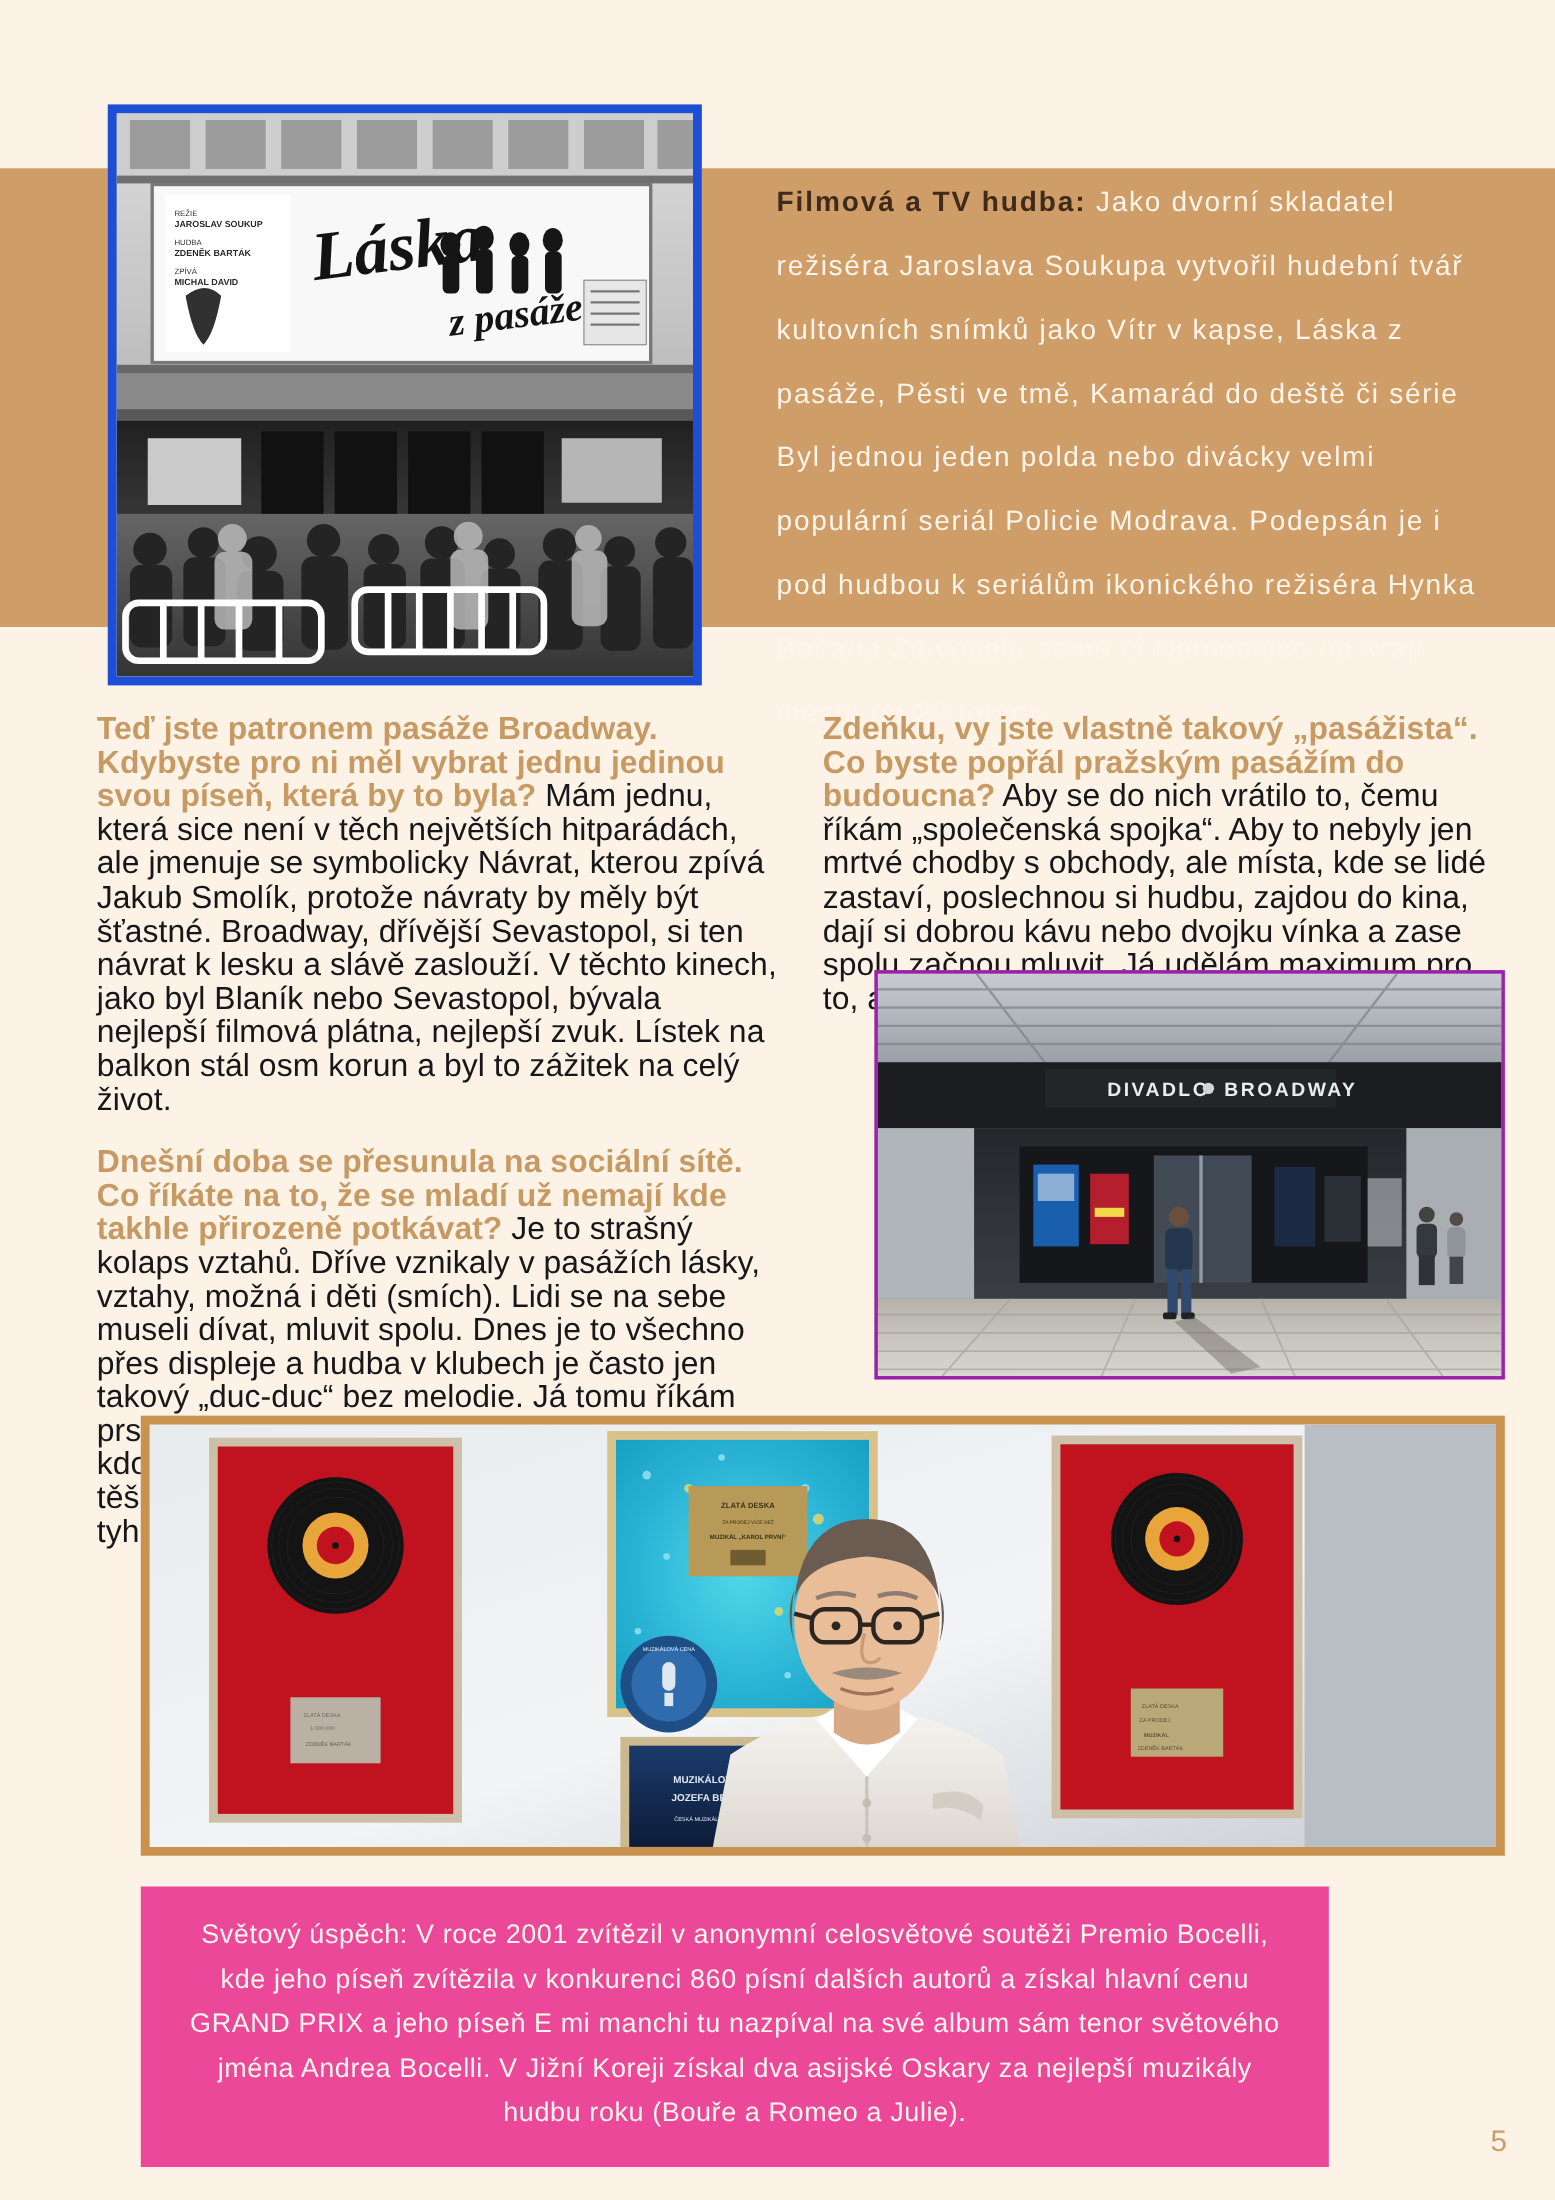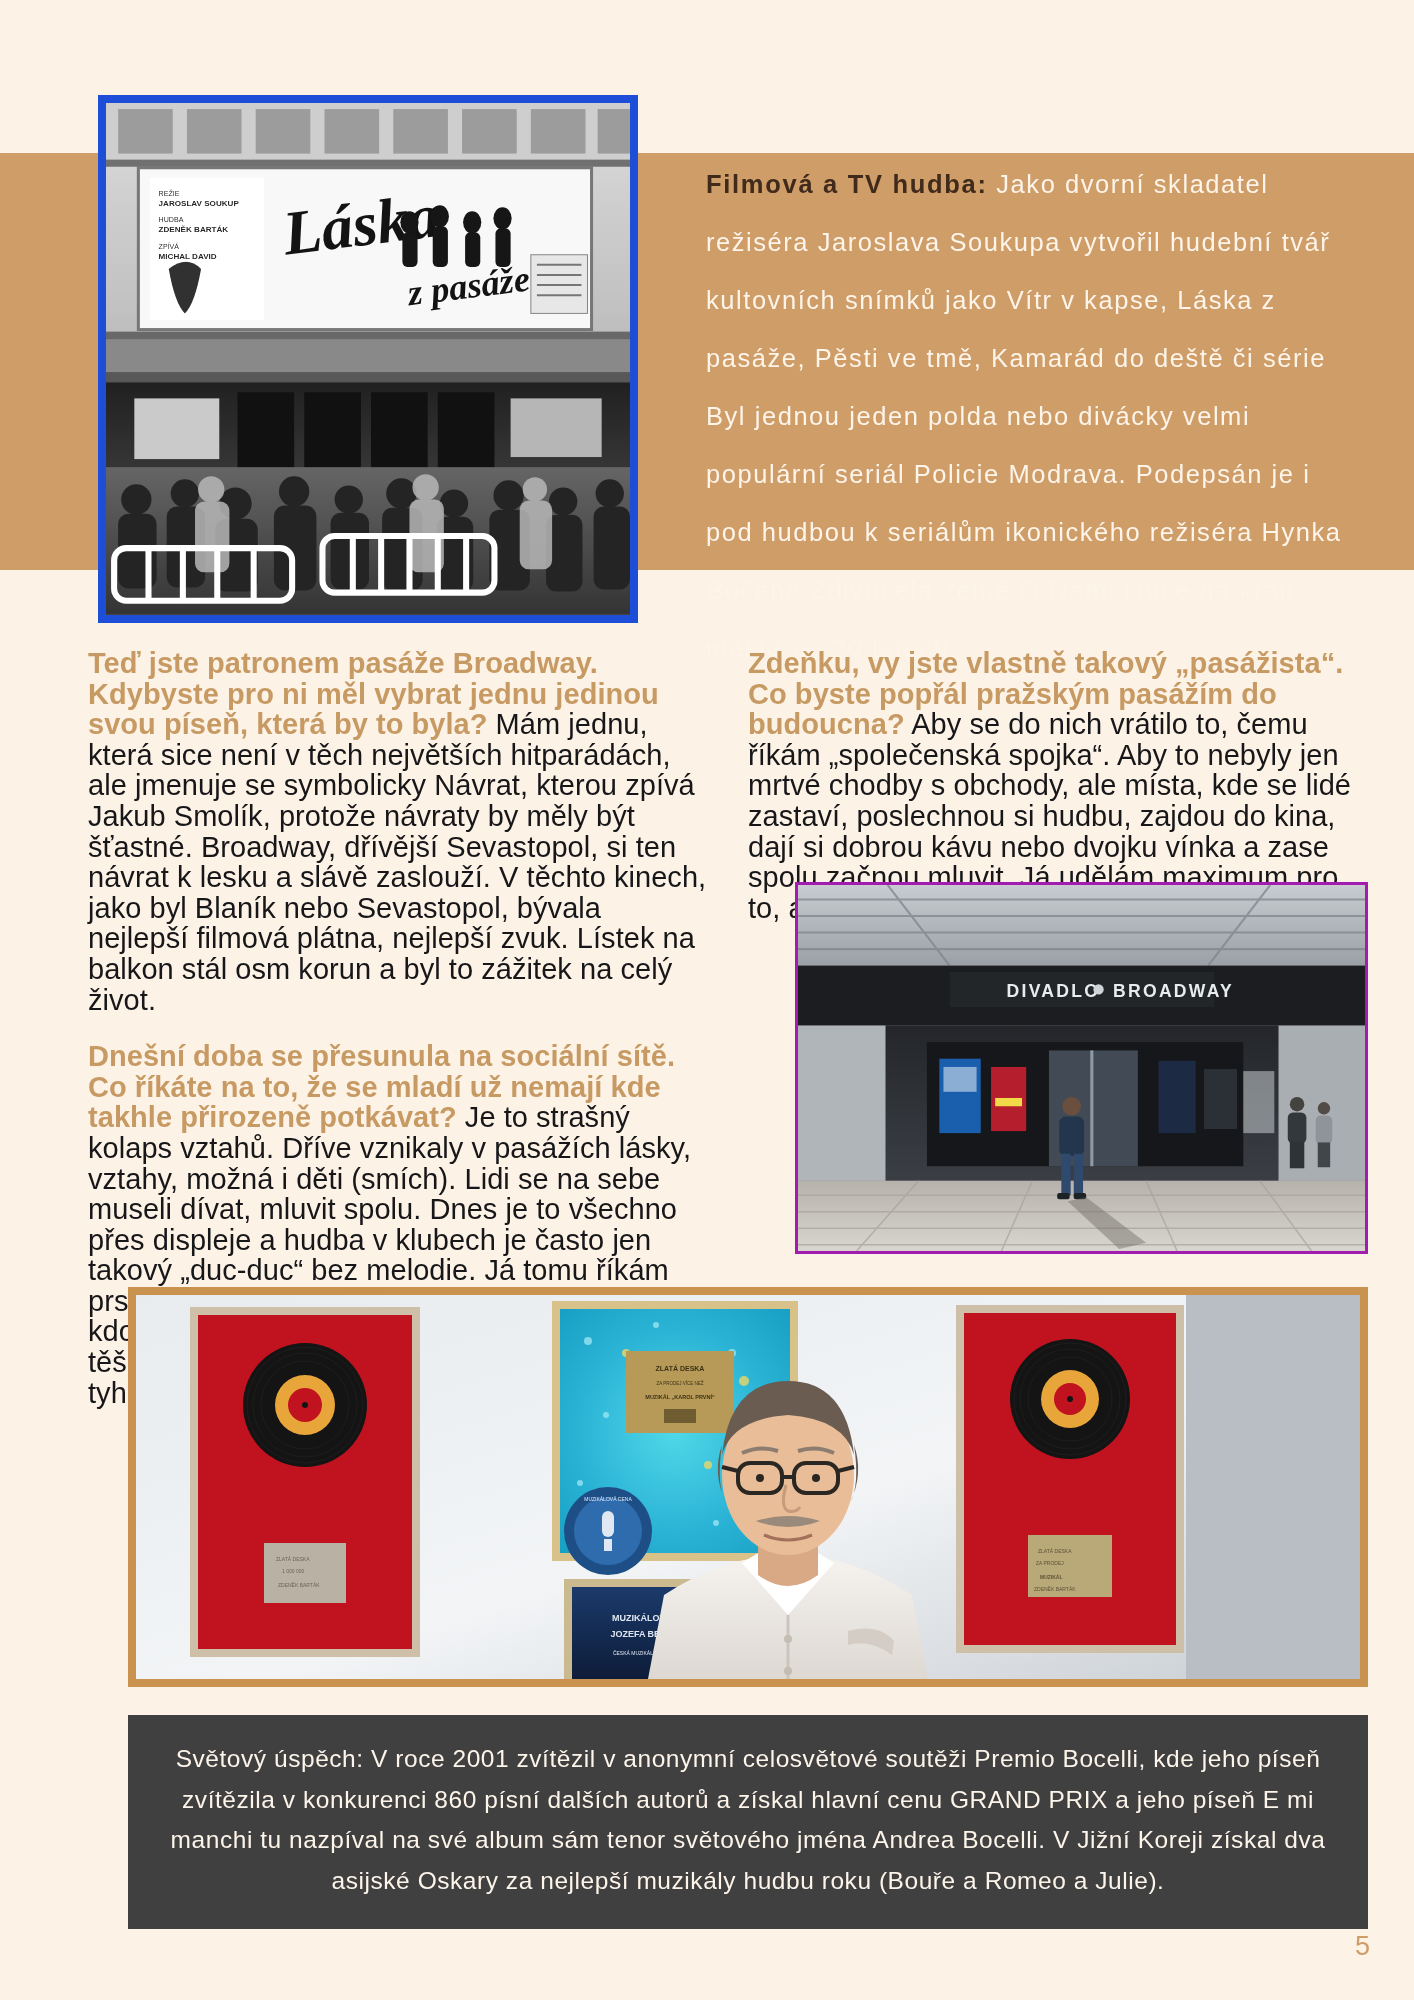--- a/index.html
+++ b/index.html
@@ -93,23 +93,23 @@
     border: 8px solid #c9934f;
     overflow: hidden;
     background: #dfe3e6;
   }
 
   
   .caption-box {
     position: absolute;
     left: 128px;
     top: 1715px;
-    width: 1240px;
+    width: 1080px;
     padding: 24px 40px 28px 40px;
-    background: #404040;
+    background: #ec4899;
     color: #fdf4ea;
     font-size: 24.5px;
     line-height: 40.5px;
     text-align: center;
     letter-spacing: 0.55px;
   }
 
   
   .page-no {
     position: absolute;

